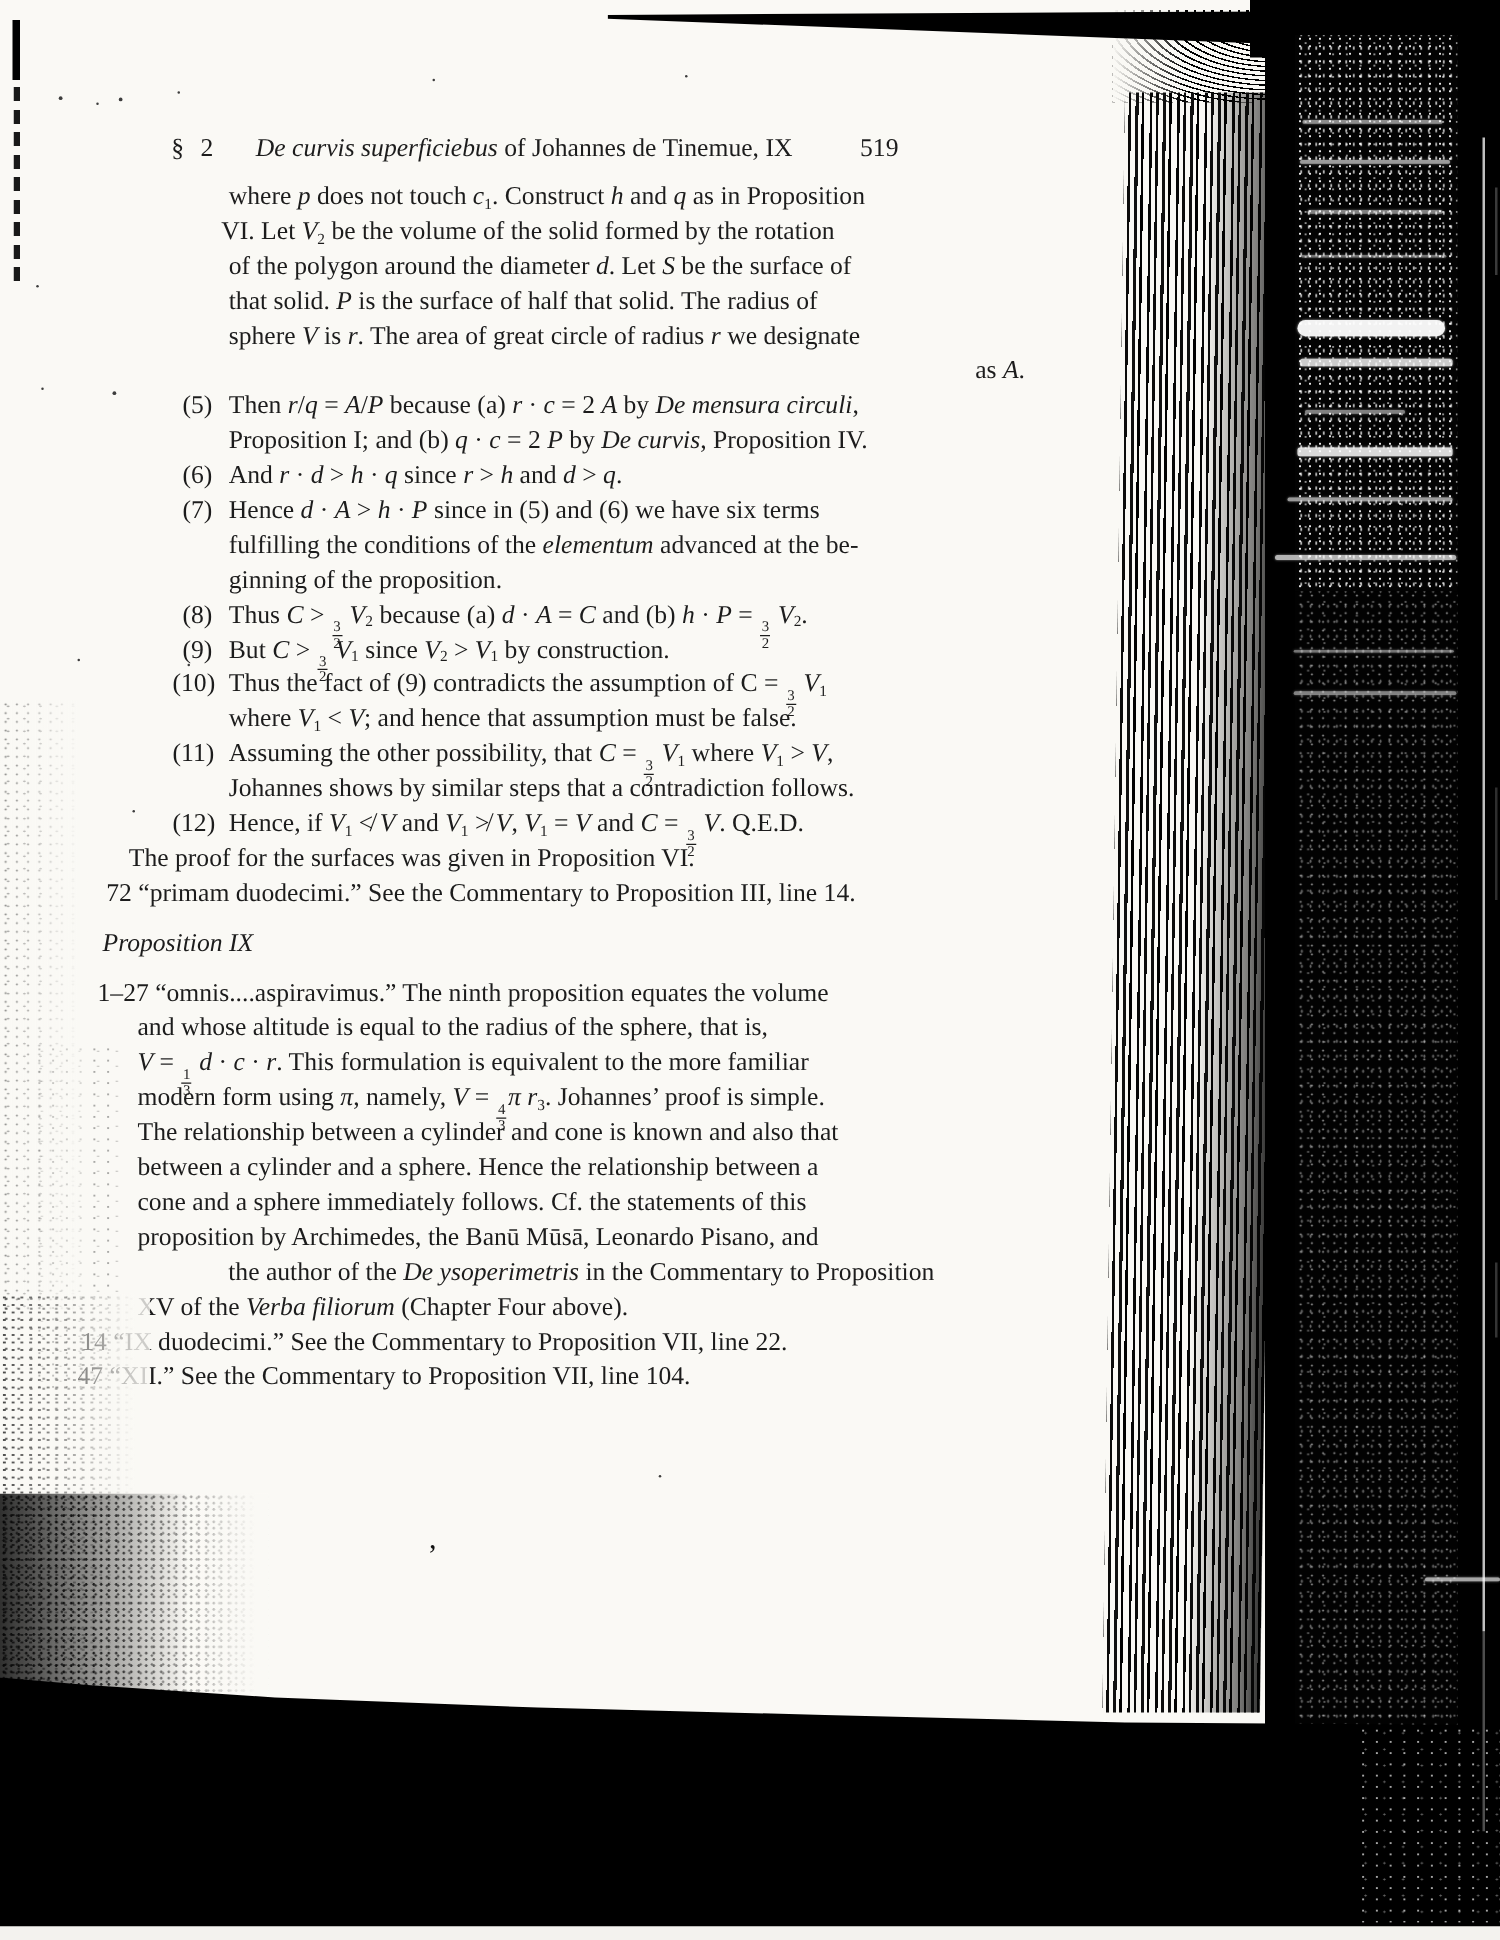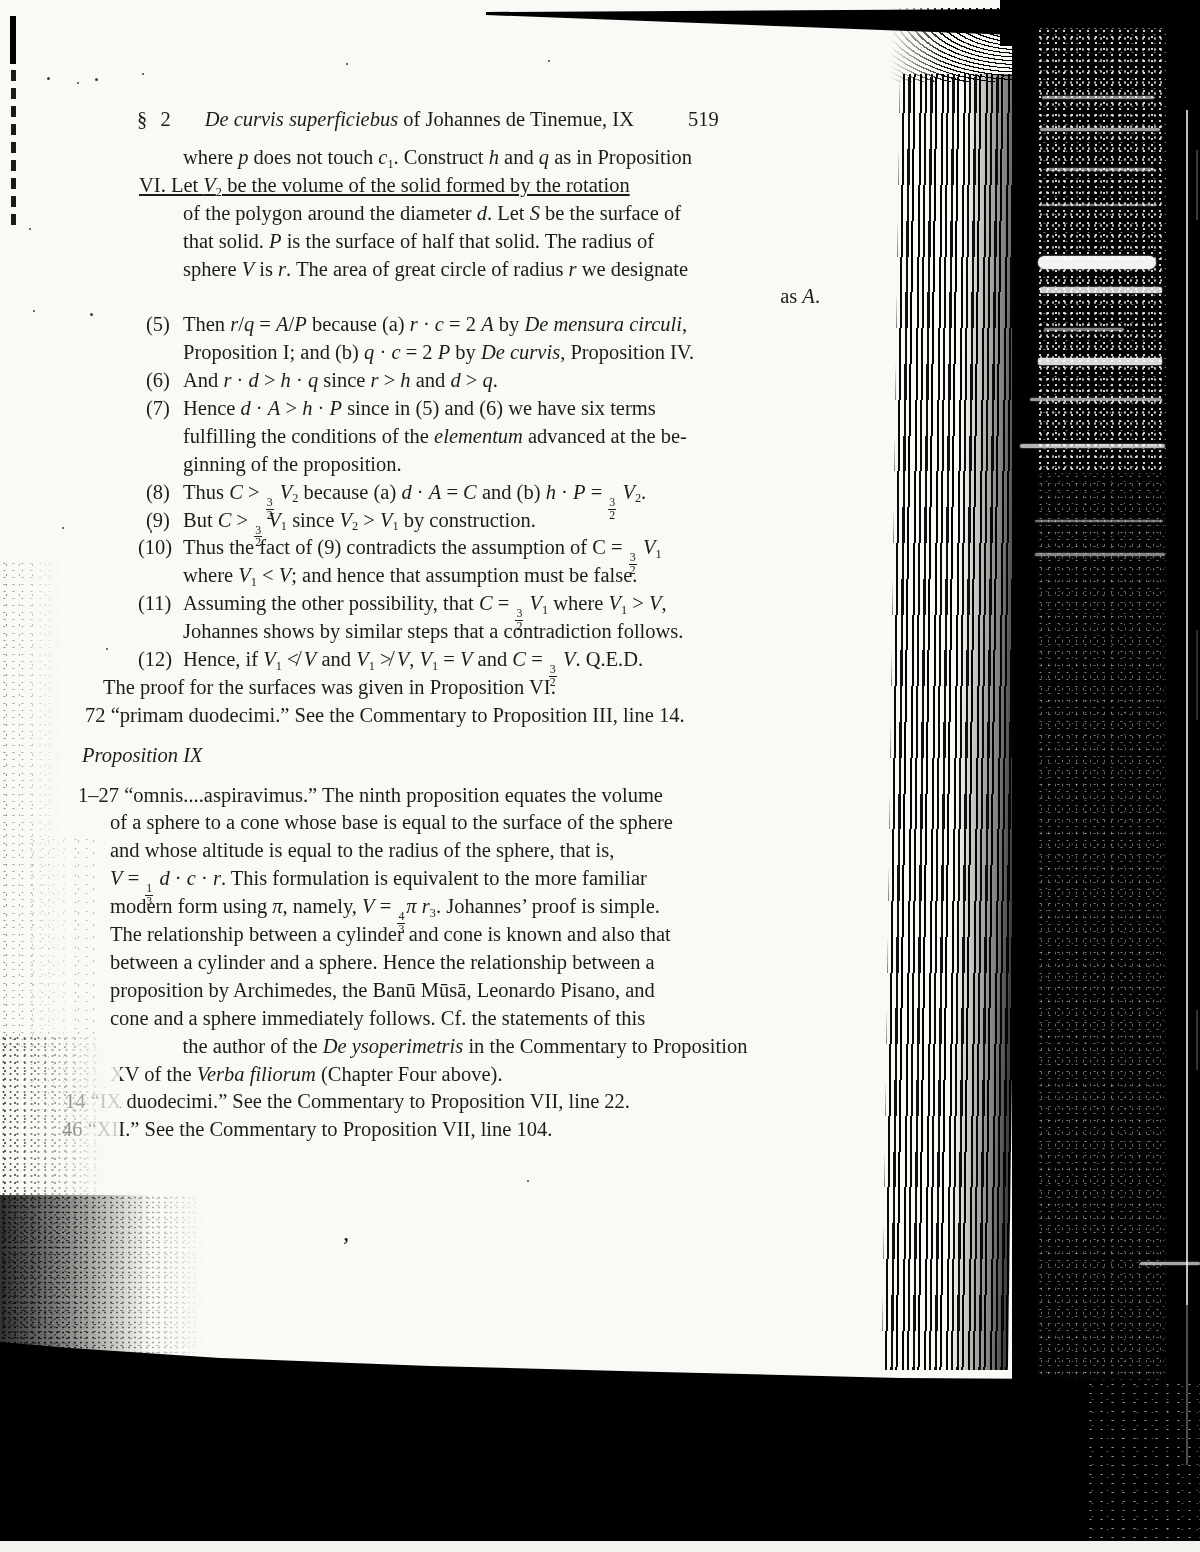--- a/index.html
+++ b/index.html
@@ -83,21 +83,21 @@
   <div class="abs dot" style="left:106px;top:648px;width:2px;height:2px"></div>
   <div class="abs dot" style="left:527px;top:1180px;width:2px;height:2px"></div>
 
   <div class="abs textcol">
     <div class="hdr">
       <span class="sec">§ 2</span><span class="it">De curvis superficiebus</span><span> of Johannes de Tinemue, IX</span>
       <span class="pn">519</span>
     </div>
     <div>
         <div class="tl" style="margin-left: 83px;"><span>where </span><span class="it">p</span><span> does not touch </span><span class="it">c</span><sub class="sb">1</sub><span>. Construct </span><span class="it">h</span><span> and </span><span class="it">q</span><span> as in Proposition</span></div>
-        <div class="tl" style="margin-left: 39px; text-decoration: underline;"><span>VI. Let </span><span class="it">V</span><sub class="sb">2</sub><span> be the volume of the solid formed by the rotation</span></div>
+        <div class="tl" style="margin-left: 77px;"><span>VI. Let </span><span class="it">V</span><sub class="sb">2</sub><span> be the volume of the solid formed by the rotation</span></div>
         <div class="tl" style="margin-left: 83px;"><span>of the polygon around the diameter </span><span class="it">d</span><span>. Let </span><span class="it">S</span><span> be the surface of</span></div>
         <div class="tl" style="margin-left: 83px;"><span>that solid. </span><span class="it">P</span><span> is the surface of half that solid. The radius of</span></div>
         <div class="tl" style="margin-left: 83px;"><span>sphere </span><span class="it">V</span><span> is </span><span class="it">r</span><span>. The area of great circle of radius </span><span class="it">r</span><span> we designate</span></div>
         <div class="tl" style="margin-left: 83px; text-align: right;"><span>as </span><span class="it">A</span><span>.</span></div>
         <div class="tl" style="margin-left: 83px;"><span class="num" style="left: -37px;">(5)</span><span>Then </span><span class="it">r</span><span>/</span><span class="it">q</span><span> = </span><span class="it">A</span><span>/</span><span class="it">P</span><span> because (a) </span><span class="it">r</span><span> · </span><span class="it">c</span><span> = 2 </span><span class="it">A</span><span> by </span><span class="it">De mensura circuli</span><span>,</span></div>
         <div class="tl" style="margin-left: 83px;"><span>Proposition I; and (b) </span><span class="it">q</span><span> · </span><span class="it">c</span><span> = 2 </span><span class="it">P</span><span> by </span><span class="it">De curvis</span><span>, Proposition IV.</span></div>
         <div class="tl" style="margin-left: 83px;"><span class="num" style="left: -37px;">(6)</span><span>And </span><span class="it">r</span><span> · </span><span class="it">d</span><span> &gt; </span><span class="it">h</span><span> · </span><span class="it">q</span><span> since </span><span class="it">r</span><span> &gt; </span><span class="it">h</span><span> and </span><span class="it">d</span><span> &gt; </span><span class="it">q</span><span>.</span></div>
         <div class="tl" style="margin-left: 83px;"><span class="num" style="left: -37px;">(7)</span><span>Hence </span><span class="it">d</span><span> · </span><span class="it">A</span><span> &gt; </span><span class="it">h</span><span> · </span><span class="it">P</span><span> since in (5) and (6) we have six terms</span></div>
         <div class="tl" style="margin-left: 83px;"><span>fulfilling the conditions of the </span><span class="it">elementum</span><span> advanced at the be-</span></div>
         <div class="tl" style="margin-left: 83px;"><span>ginning of the proposition.</span></div>
@@ -123,38 +123,37 @@
           </span><span> </span><span class="it">V</span><sub class="sb">1</sub><span> where </span><span class="it">V</span><sub class="sb">1</sub><span> &gt; </span><span class="it">V</span><span>,</span></div>
         <div class="tl" style="margin-left: 83px;"><span>Johannes shows by similar steps that a contradiction follows.</span></div>
         <div class="tl" style="margin-left: 83px;"><span class="num" style="left: -45px;">(12)</span><span>Hence, if </span><span class="it">V</span><sub class="sb">1</sub><span> ≮ </span><span class="it">V</span><span> and </span><span class="it">V</span><sub class="sb">1</sub><span> ≯ </span><span class="it">V</span><span>, </span><span class="it">V</span><sub class="sb">1</sub><span> = </span><span class="it">V</span><span> and </span><span class="it">C</span><span> = </span><span class="frac">
             <span class="fn">3</span>
             <span class="fd">2</span>
           </span><span> </span><span class="it">V</span><span>. Q.E.D.</span></div>
         <div class="tl" style="margin-left: 3px;"><span>The proof for the surfaces was given in Proposition VI.</span></div>
         <div class="tl" style="margin-left: -15px;"><span>72 “primam duodecimi.” See the Commentary to Proposition III, line 14.</span></div>
         <div class="tl" style="margin-top: 12px; margin-left: -18px;"><span class="it">Proposition IX</span></div>
         <div class="tl" style="margin-top: 12px; margin-left: -22px;"><span>1–27 “omnis....aspiravimus.” The ninth proposition equates the volume</span></div>
-        <div class="tl" style="margin-left: 10px;"><span>of a sphere to a cone whose base is equal to the surface of the sphere</span></div>
         <div class="tl" style="margin-left: 10px;"><span>and whose altitude is equal to the radius of the sphere, that is,</span></div>
         <div class="tl" style="margin-left: 10px;"><span class="it">V</span><span> = </span><span class="frac">
             <span class="fn">1</span>
             <span class="fd">3</span>
           </span><span> </span><span class="it">d</span><span> · </span><span class="it">c</span><span> · </span><span class="it">r</span><span>. This formulation is equivalent to the more familiar</span></div>
         <div class="tl" style="margin-left: 10px;"><span>modern form using </span><span class="it">π</span><span>, namely, </span><span class="it">V</span><span> = </span><span class="frac">
             <span class="fn">4</span>
             <span class="fd">3</span>
           </span><span class="it">π</span><span> </span><span class="it">r</span><sub class="sb">3</sub><span>. Johannes’ proof is simple.</span></div>
         <div class="tl" style="margin-left: 10px;"><span>The relationship between a cylinder and cone is known and also that</span></div>
         <div class="tl" style="margin-left: 10px;"><span>between a cylinder and a sphere. Hence the relationship between a</span></div>
+        <div class="tl" style="margin-left: 10px;"><span>cone and a sphere immediately follows. Cf. the statements of this</span></div>
         <div class="tl" style="margin-left: 10px;"><span>proposition by Archimedes, the Banū Mūsā, Leonardo Pisano, and</span></div>
-        <div class="tl" style="margin-left: 10px;"><span>cone and a sphere immediately follows. Cf. the statements of this</span></div>
         <div class="tl" style="margin-left: 10px; text-align: center;"><span>the author of the </span><span class="it">De ysoperimetris</span><span> in the Commentary to Proposition</span></div>
         <div class="tl" style="margin-left: 10px;"><span>XV of the </span><span class="it">Verba filiorum</span><span> (Chapter Four above).</span></div>
         <div class="tl" style="margin-left: -35px;"><span>14 “IX duodecimi.” See the Commentary to Proposition VII, line 22.</span></div>
-        <div class="tl" style="margin-left: -38px;"><span>46 “XII.” See the Commentary to Proposition VII, line 104.</span></div>
+        <div class="tl" style="margin-left: -38px;"><span>47 “XII.” See the Commentary to Proposition VII, line 104.</span></div>
       </div>
   </div>
 
   <div class="abs comma" style="left:342px;top:1232px">’</div>
 
   <div class="abs nb" style="left:26px;top:835px;width:70px;height:280px;opacity:.4;background-image:radial-gradient(#333 .7px,transparent 1.1px),radial-gradient(#444 .6px,transparent 1px);background-size:11px 9px,15px 12px"></div>
   <div class="abs nb" style="left:0;top:560px;width:70px;height:490px;opacity:.55;background-image:linear-gradient(to right,rgba(250,249,245,0),#faf9f5 92%),radial-gradient(#2a2a2a .8px,transparent 1.2px),radial-gradient(#333 .7px,transparent 1.1px);background-size:100% 100%,9px 7px,13px 10px"></div>
   <div class="abs nb" style="left:0;top:1035px;width:120px;height:330px;opacity:.8;background-image:linear-gradient(to right,rgba(250,249,245,0),#faf9f5 90%),radial-gradient(#1d1d1d .9px,transparent 1.3px),radial-gradient(#2c2c2c .8px,transparent 1.2px);background-size:100% 100%,7px 6px,10px 8px"></div>
   <div class="abs nb" style="left:0;top:1195px;width:215px;height:165px;opacity:.95;background-image:linear-gradient(to right,rgba(0,0,0,.85),rgba(0,0,0,0) 70%),linear-gradient(to right,rgba(250,249,245,0) 30%,#faf9f5 95%),radial-gradient(#111 1px,transparent 1.4px),radial-gradient(#222 .9px,transparent 1.3px);background-size:100% 100%,100% 100%,6px 5px,9px 7px"></div>
 

